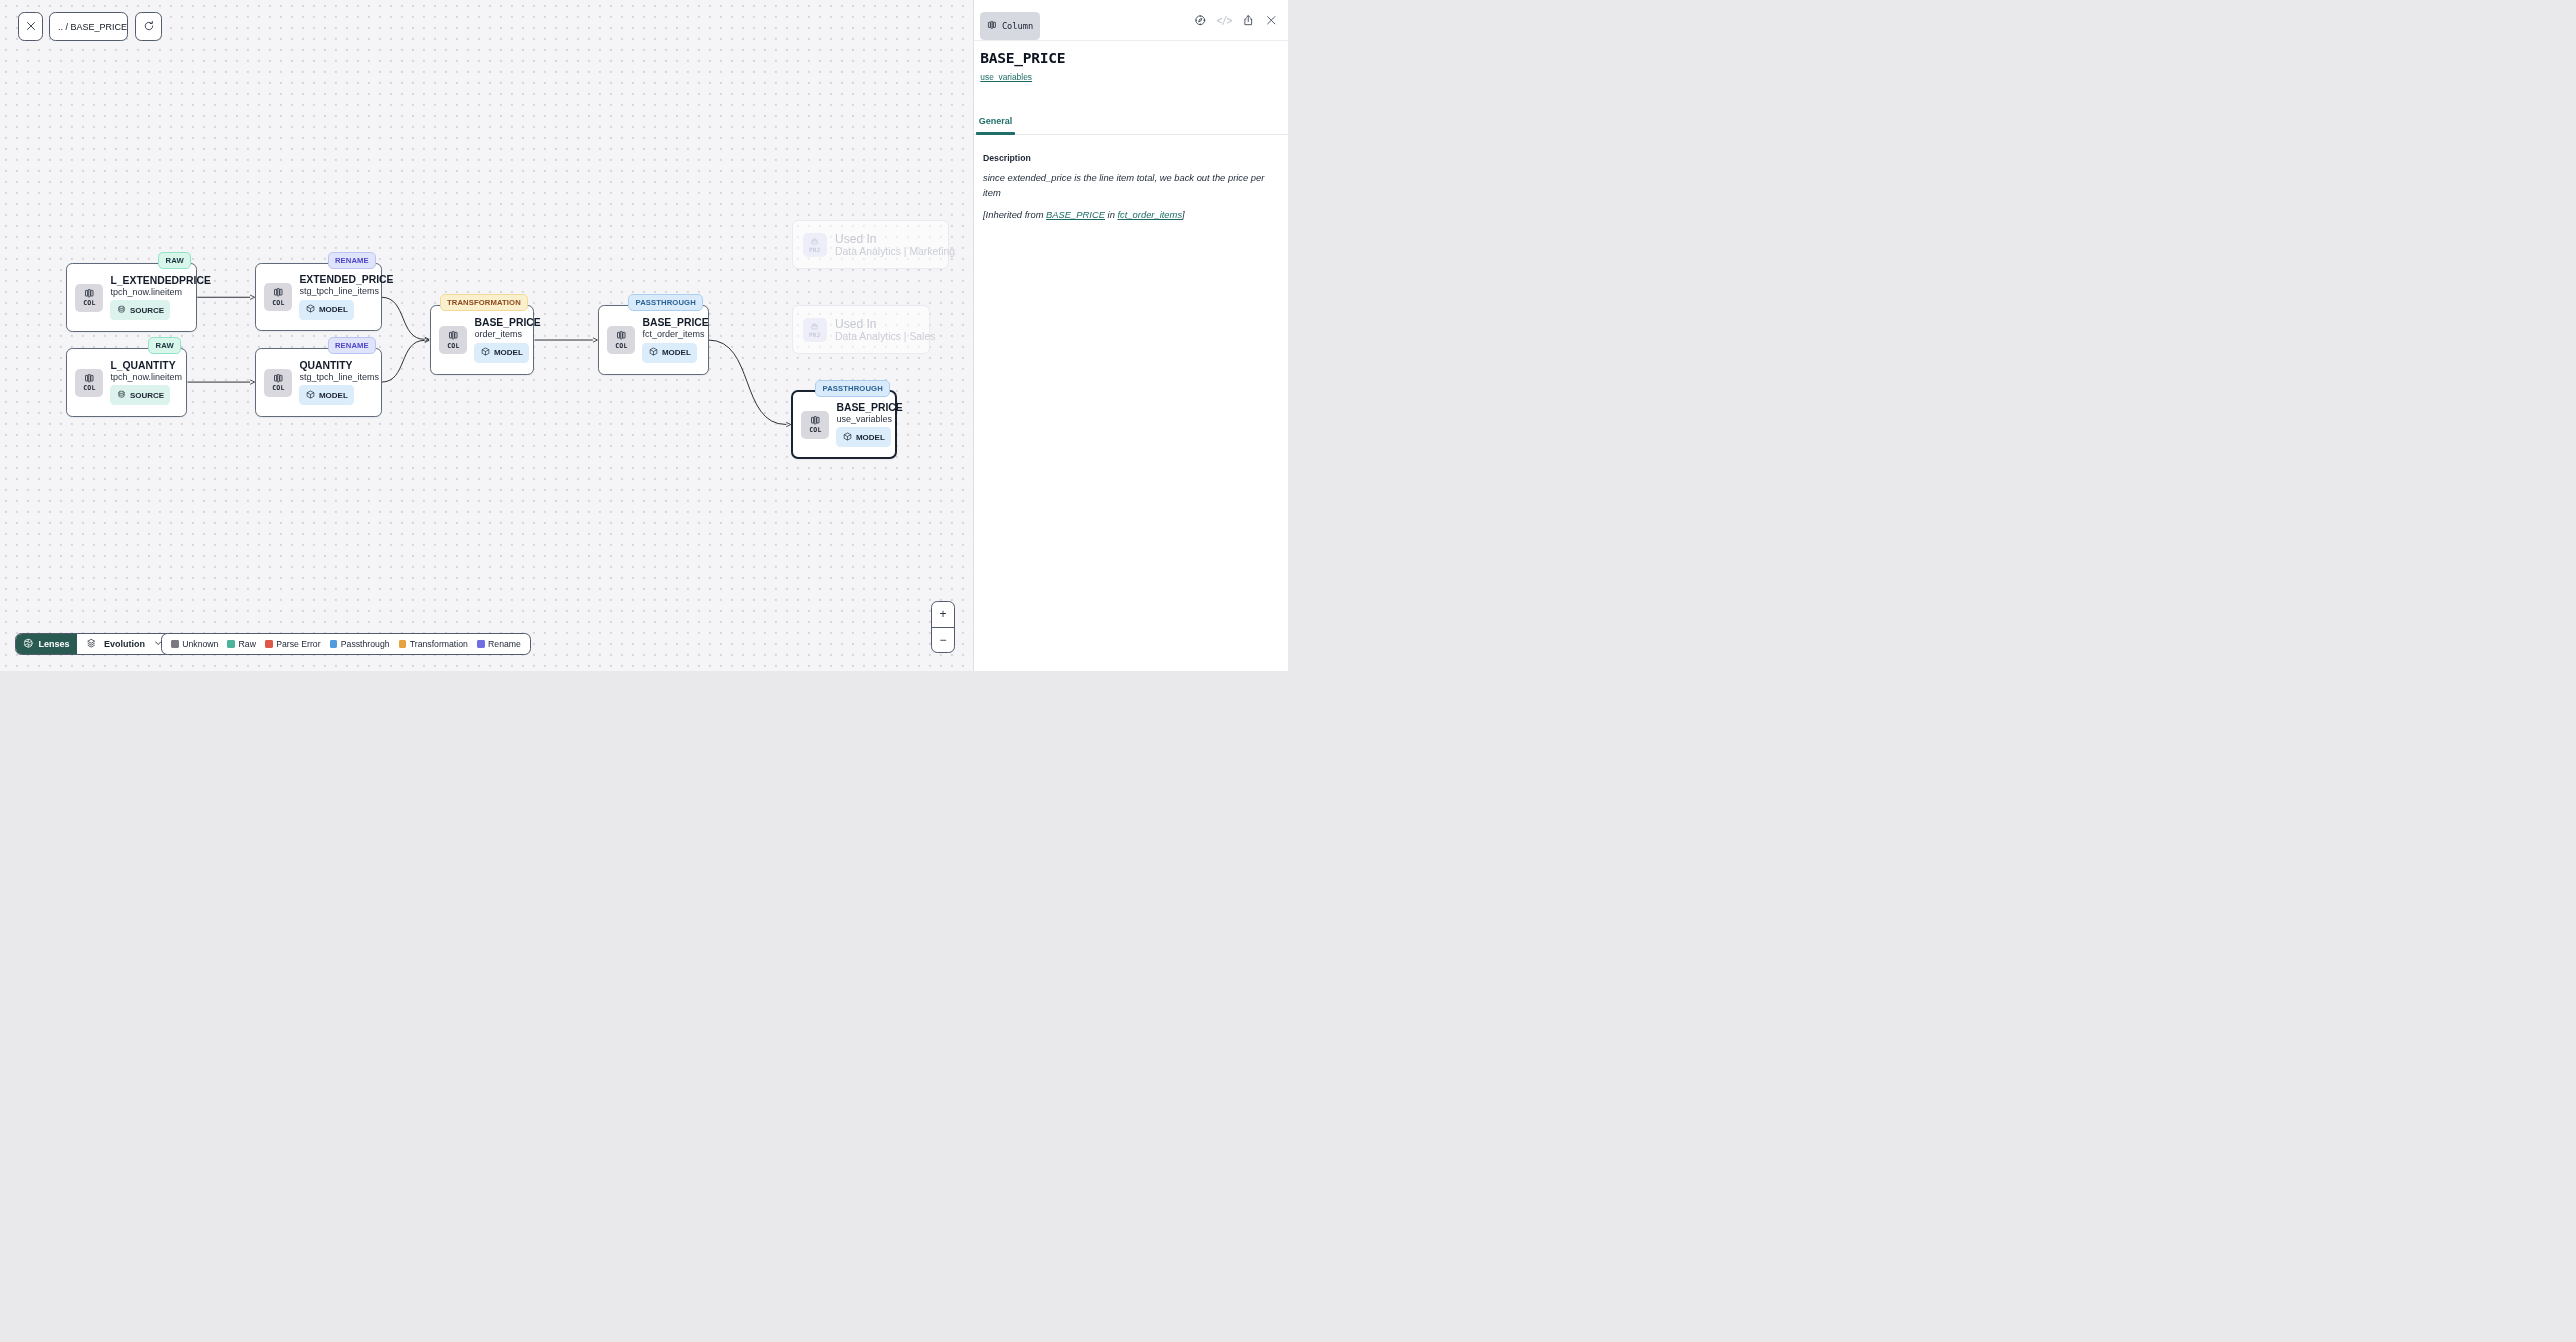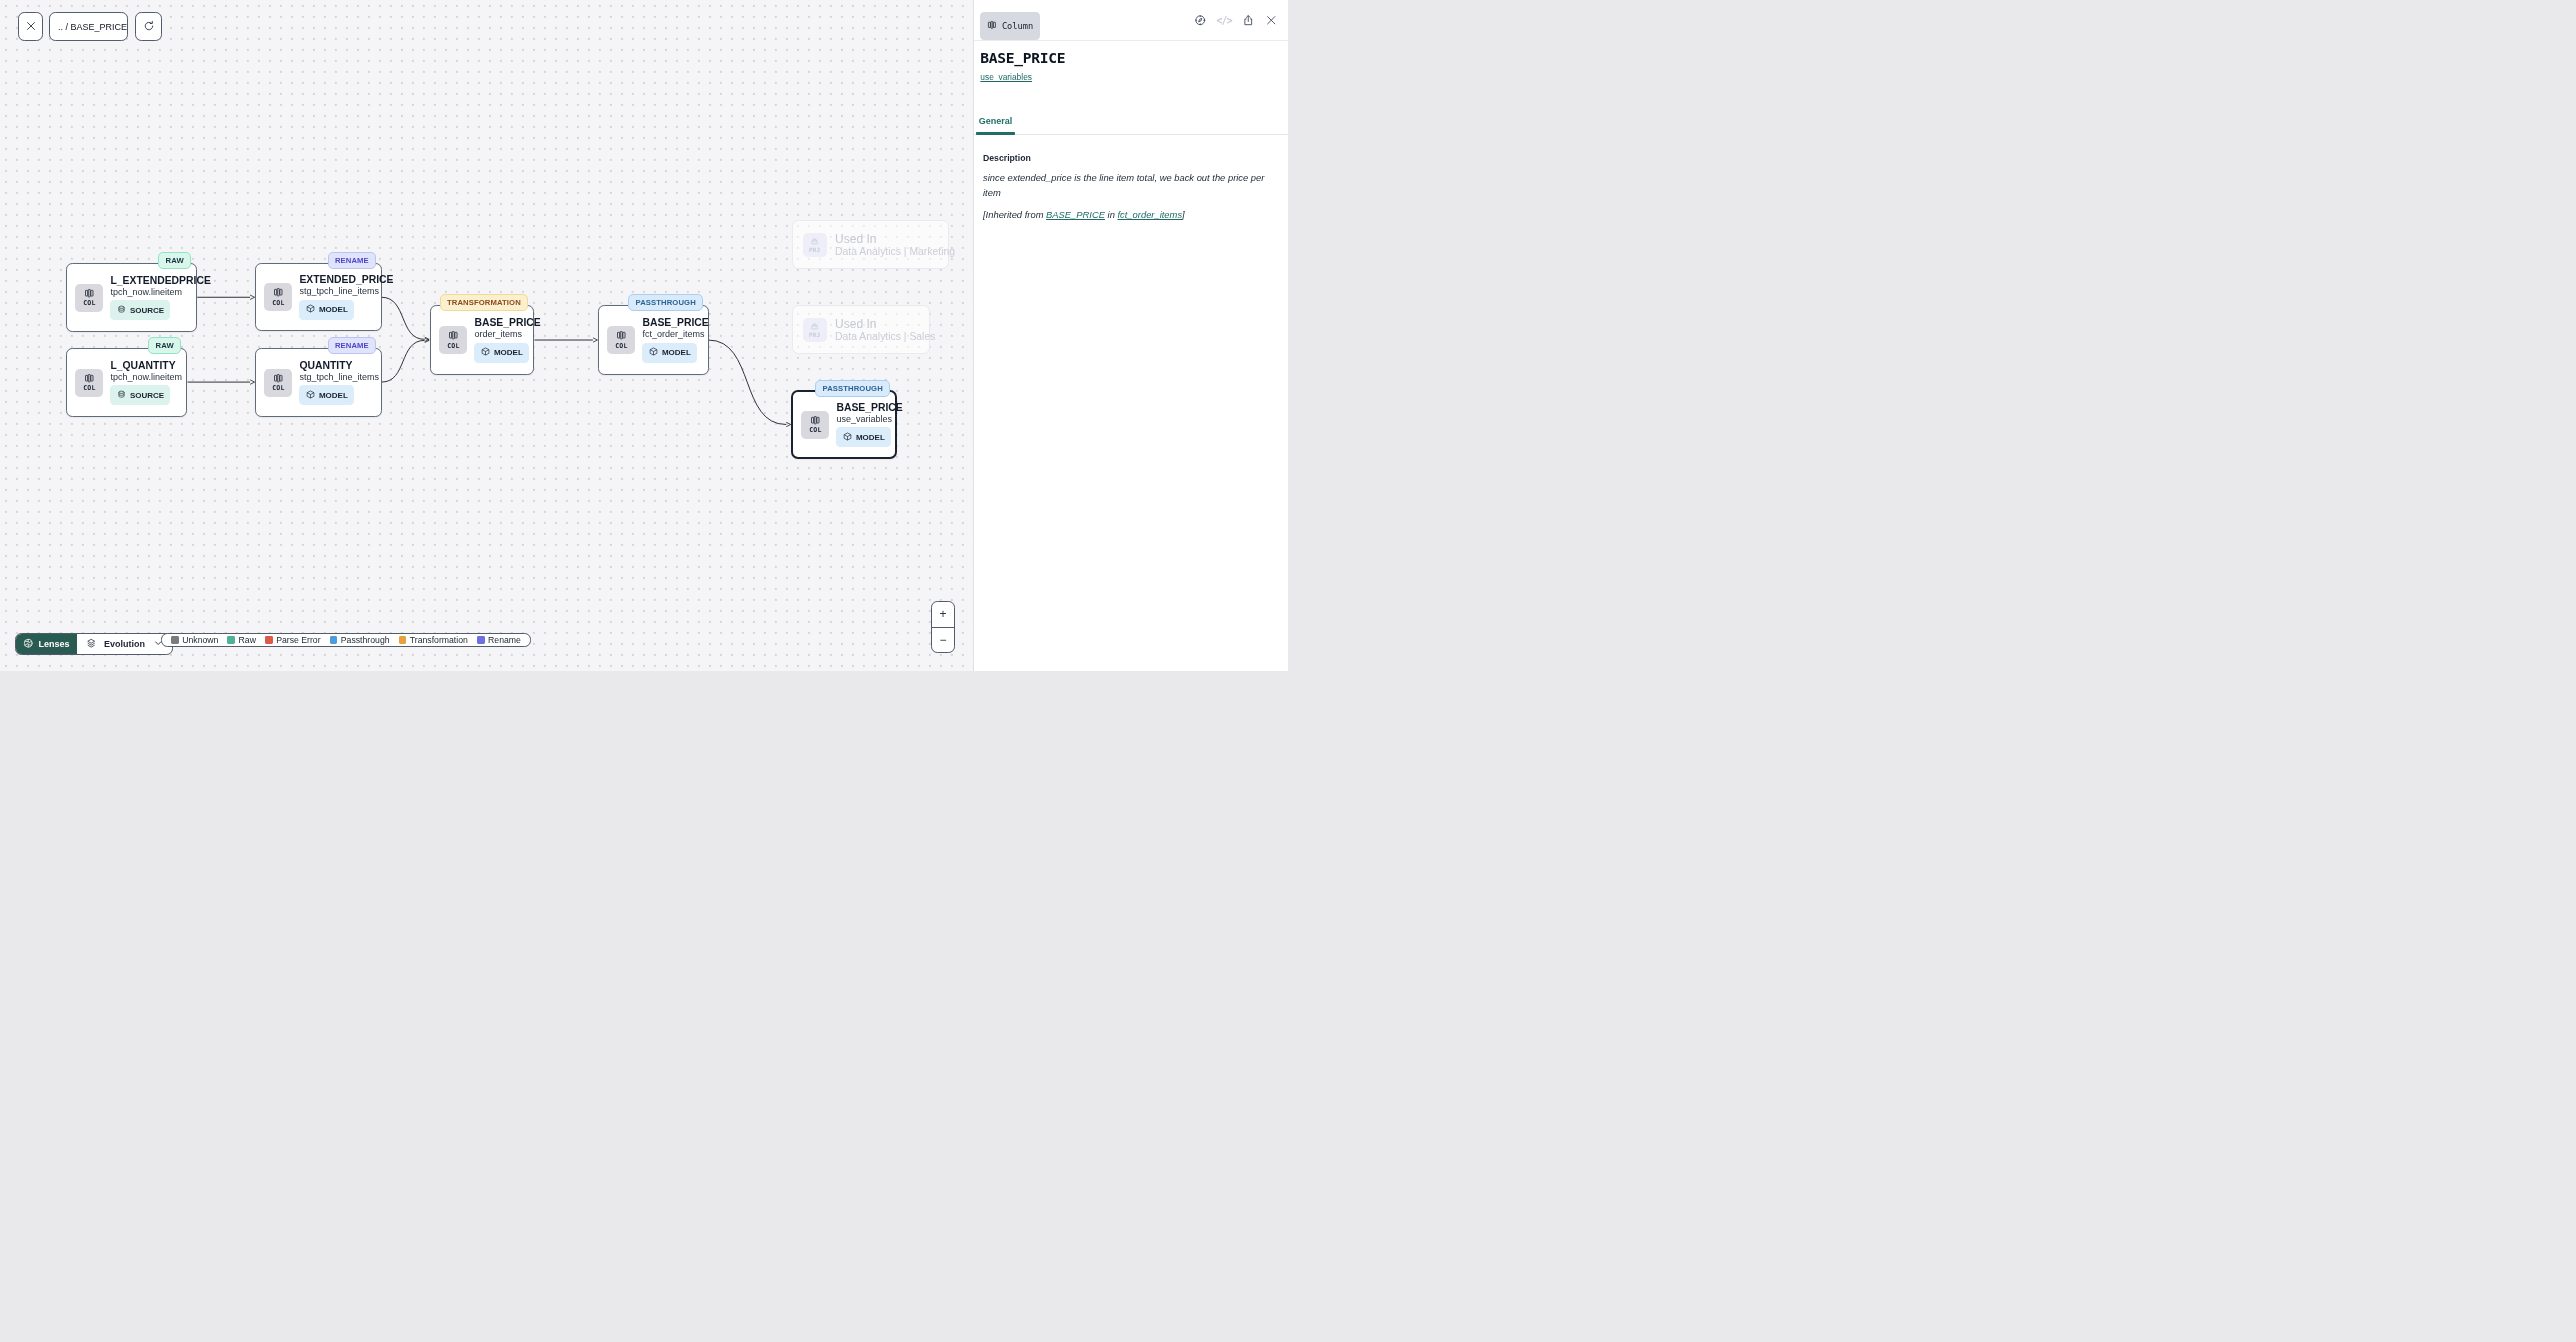--- a/index.html
+++ b/index.html
@@ -58,21 +58,21 @@
   .ghost .gp{font-size:10.4px;color:#CBCDD7;white-space:nowrap;}
 
   
   .lenses-group{position:absolute;left:14.6px;top:633px;height:22px;border:1px solid #525C6C;border-radius:6.3px;
     background:#fff;display:flex;overflow:hidden;box-sizing:border-box;}
   .lenses-seg{background:var(--lenses_bg);color:#fff;display:flex;align-items:center;gap:4.9px;padding:0 7.7px;
     font-size:9px;font-weight:600;cursor:pointer;}
   .lenses-seg svg{width:10.4px;height:10.4px;}
   .evo-seg{display:flex;align-items:center;gap:8px;padding:0 8.4px;font-size:9px;font-weight:600;color:#1C2430;cursor:pointer;}
   .evo-seg svg{width:10.4px;height:10.4px;}
-  .legend{position:absolute;left:161px;top:633px;height:14px;border:1px solid #525C6C;border-radius:6.3px;
+  .legend{position:absolute;left:161px;top:633px;height:22px;border:1px solid #525C6C;border-radius:6.3px;
     background:#fff;display:flex;align-items:center;gap:9px;padding:0 9px;box-sizing:border-box;}
   .litem{display:flex;align-items:center;gap:3.5px;font-size:8.7px;font-weight:500;color:#1C2430;white-space:nowrap;}
   .lsw{width:7.7px;height:7.7px;border-radius:1.4px;flex:none;}
   .zoomctl{position:absolute;left:931px;top:601px;width:24px;height:52px;background:#fff;border:1px solid #525C6C;
     border-radius:6.3px;display:flex;flex-direction:column;box-sizing:border-box;overflow:hidden;}
   .zbtn{flex:1;display:flex;align-items:center;justify-content:center;font-size:12px;color:#2A3342;cursor:pointer;}
   .zb2{border-top:1px solid #525C6C;}
 
   
   .panel{position:absolute;left:973px;top:0;width:315px;height:671px;background:#fff;border-left:0.7px solid #DFDFE5;box-sizing:border-box;}

